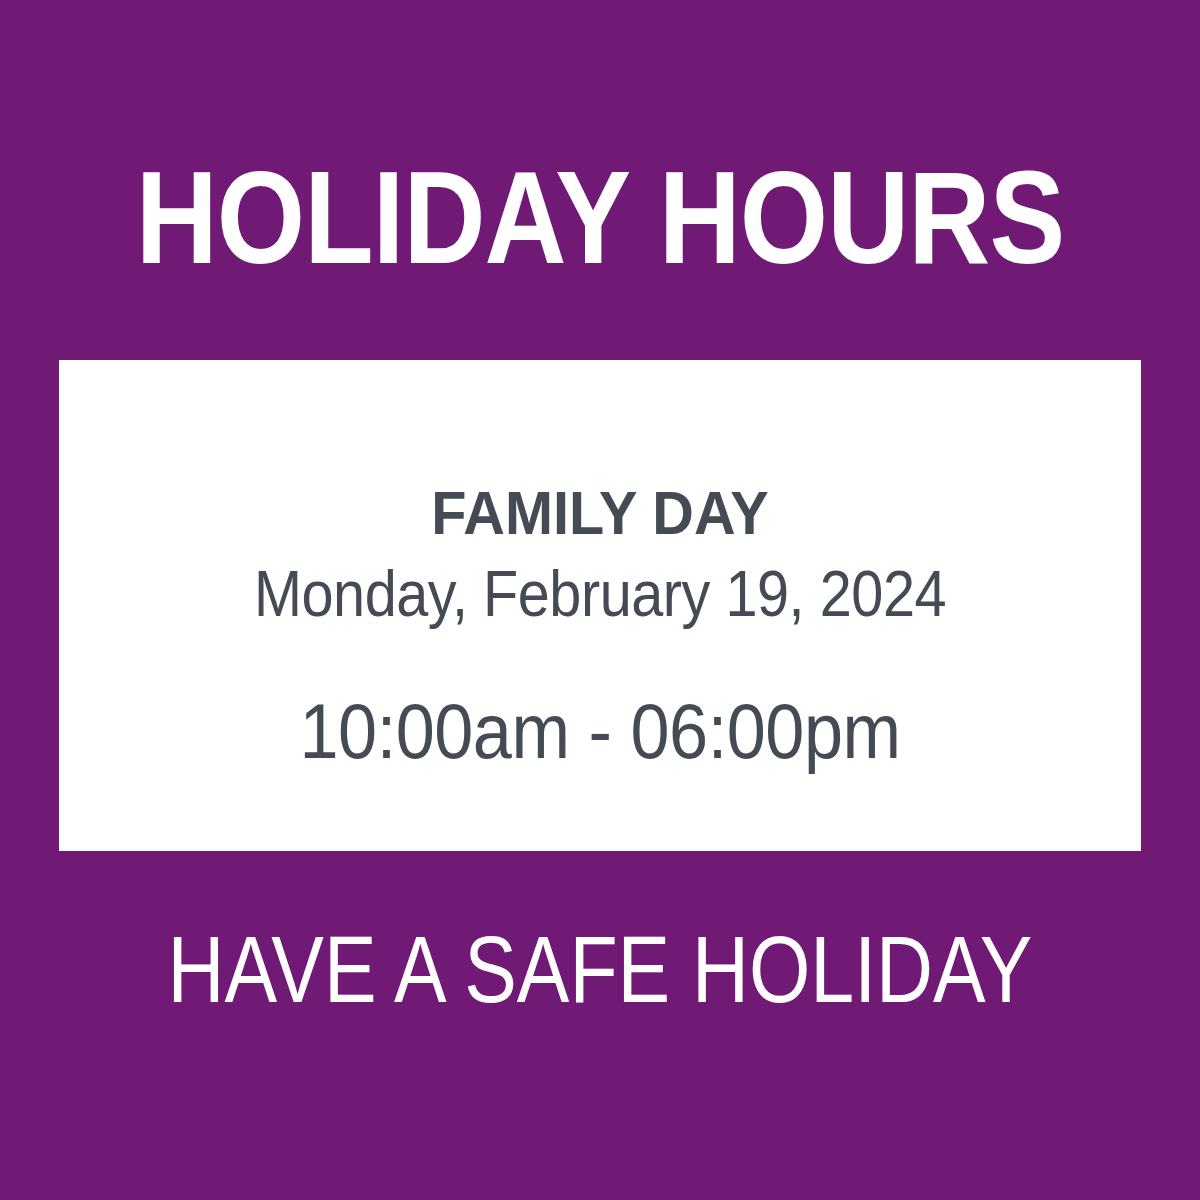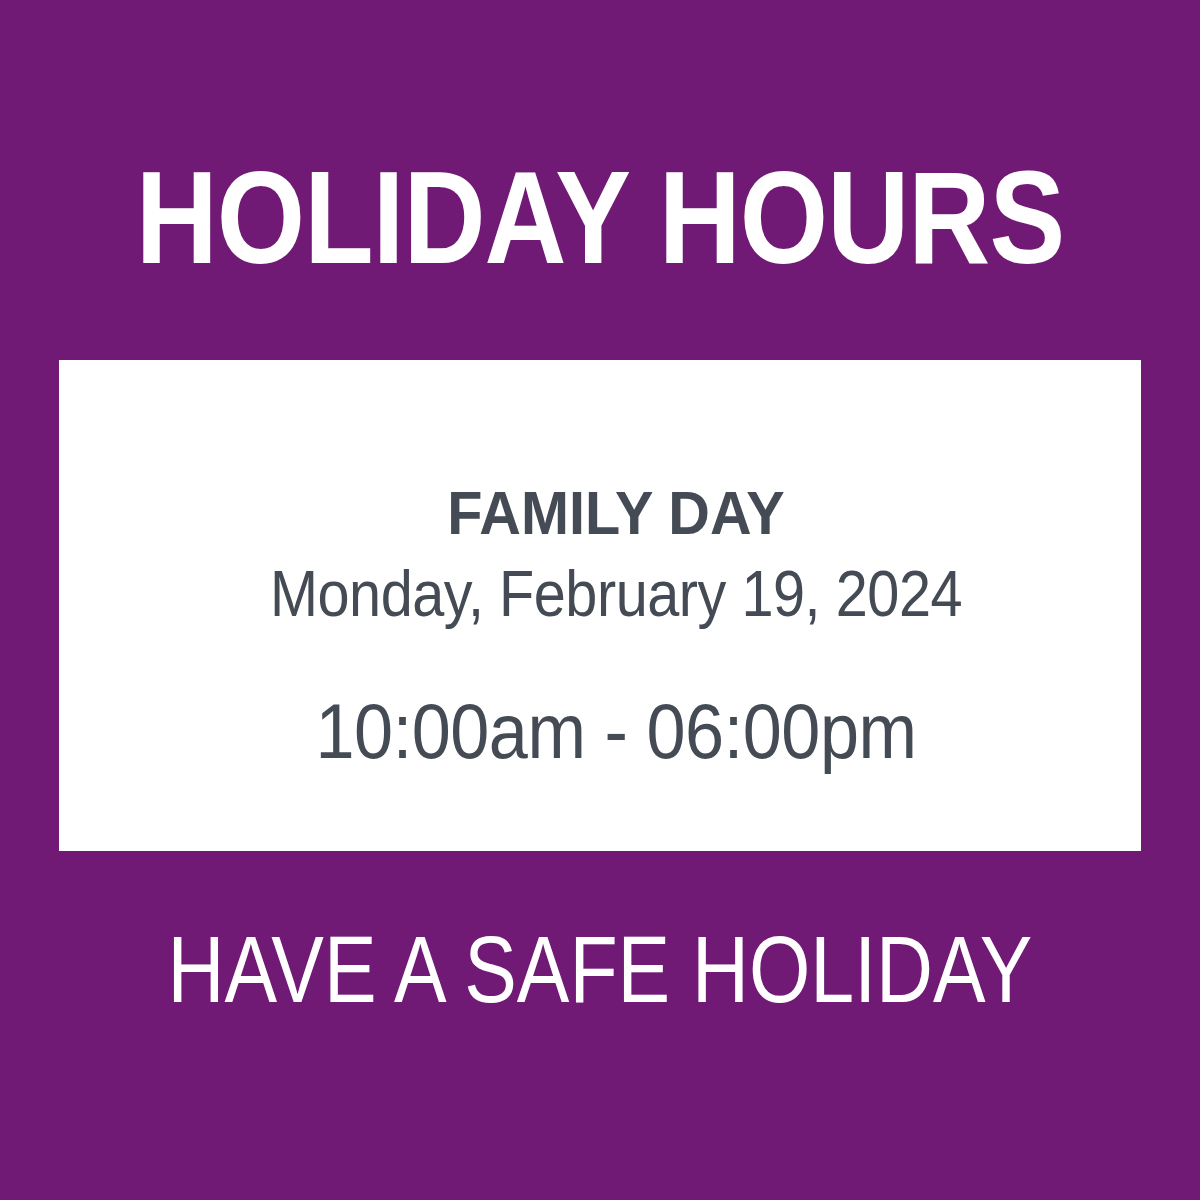--- a/index.html
+++ b/index.html
@@ -50,21 +50,20 @@
     background: #ffffff;
     box-sizing: border-box;
   }
 
   .card-inner {
     position: absolute;
     left: 0;
     top: 0;
     width: 1082px;
     text-align: center;
-    padding-left: 16px;
   }
 
   .holiday-name {
     margin: 0;
     padding: 0;
     color: #454b54;
     font-family: "Liberation Sans", "DejaVu Sans", sans-serif;
     font-weight: 700;
     font-size: 62px;
     line-height: 62px;

